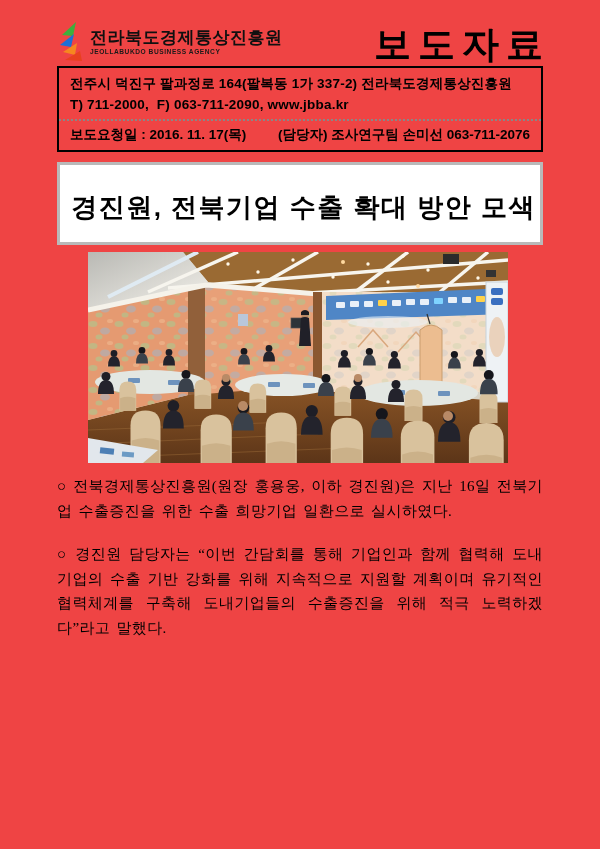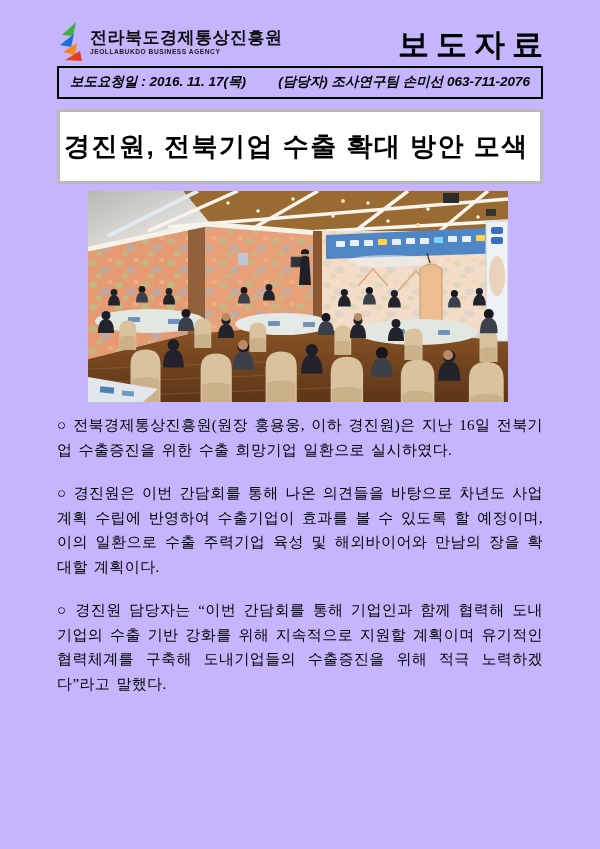--- a/index.html
+++ b/index.html
@@ -1,35 +1,35 @@
 <!DOCTYPE html>
 <html><head>
 <meta charset="utf-8">
 <style>
   html,body{margin:0;padding:0;background:#ffffff;}
   .page{position:relative;width:600px;height:849px;box-sizing:border-box;
-        padding:14px 57px 0 57px;background:#c4b5fd;overflow:hidden;
+        padding:14px 57px 0 57px;background:#ef4444;overflow:hidden;
         font-family:"Liberation Sans",sans-serif;color:#000;}
   
   .header{display:flex;justify-content:space-between;align-items:flex-end;height:48px;}
   .logo{display:flex;align-items:center;gap:5px;}
   .logo svg{display:block;}
   .logo-ko{font-size:17px;font-weight:bold;letter-spacing:0.5px;color:#101010;line-height:19px;}
   .logo-en{font-size:6.6px;font-weight:bold;letter-spacing:0.55px;color:#1a1a1a;margin-top:1px;}
-  .doc-type{font-size:31px;font-weight:900;letter-spacing:7px;margin-right:-7px;line-height:34px;}
+  .doc-type{font-size:37px;font-weight:900;letter-spacing:7px;margin-right:-7px;line-height:34px;}
   
   .info-box{margin-top:4px;border:2px solid #000;}
   .addr{padding:5px 11px 4px 11px;border-bottom:2px dotted #888;}
   .addr div{font-size:13.5px;font-weight:bold;line-height:21px;letter-spacing:0.2px;}
   .pre{white-space:pre-wrap;}
   .req{display:flex;justify-content:space-between;padding:5px 11px 6px 11px;
-       font-size:13.5px;font-weight:bold;font-style:italic;}
+       font-size:13.5px;font-weight:bold;}
   
   .title-box{margin-top:10px;border:3px solid #b9b9b9;background:#fff;
-             padding:20px 4px 21px 4px;text-align:left;}
+             padding:28px 4px 21px 4px;text-align:right;}
   .headline{font-size:26px;font-weight:800;letter-spacing:1.5px;line-height:28px;}
   
   .photo-wrap{margin:7px 0 0 31px;width:420px;height:211px;}
   .photo-wrap svg{display:block;}
   
   .body-text{margin-top:11px;font-family:"Liberation Serif",serif;
              font-size:15px;line-height:24.5px;text-align:justify;
              word-break:break-all;letter-spacing:0.4px;word-spacing:2px;}
   .body-text p{margin:0 0 19px 0;}
 </style>
@@ -48,20 +48,24 @@
       </svg>
       <div class="logo-text">
         <div class="logo-ko">전라북도경제통상진흥원</div>
         <div class="logo-en">JEOLLABUKDO BUSINESS AGENCY</div>
       </div>
     </div>
     <div class="doc-type">보도자료</div>
   </div>
 
   <div class="info-box">
+    <div class="addr">
+      <div>전주시 덕진구 팔과정로 164(팔복동 1가 337-2) 전라북도경제통상진흥원</div>
+      <div class="pre">T) 711-2000,  F) 063-711-2090, www.jbba.kr</div>
+    </div>
     <div class="req">
       <span>보도요청일 : 2016. 11. 17(목)</span>
       <span>(담당자) 조사연구팀 손미선 063-711-2076</span>
     </div>
   </div>
 
   <div class="title-box">
     <div class="headline">경진원, 전북기업 수출 확대 방안 모색</div>
   </div>
 
@@ -255,17 +259,16 @@
       <g>
         <polygon points="0,186 70,198 55,211 0,211" fill="#e2e7ec"></polygon>
         <rect x="12" y="196" width="14" height="6" fill="#4d7fb5" transform="rotate(6 19 199)"></rect>
         <rect x="34" y="200" width="12" height="5" fill="#6c9ac4" transform="rotate(4 40 202)"></rect>
       </g>
     </svg>
   </div>
 
   <div class="body-text">
     <p>○ 전북경제통상진흥원(원장 홍용웅, 이하 경진원)은 지난 16일 전북기업 수출증진을 위한 수출 희망기업 일환으로 실시하였다.</p>
-    <p>○ 경진원은 이번 간담회를 통해 나온 의견들을 바탕으로 차년도 사업계획 수립에 반영하여 수출기업이 효과를 볼 수 있도록 할 예정이며, 이의 일환으로 수출 주력기업 육성 및 해외바이어와 만남의 장을 확대할 계획이다.</p>
     <p>○ 경진원 담당자는 “이번 간담회를 통해 기업인과 함께 협력해 도내기업의 수출 기반 강화를 위해 지속적으로 지원할 계획이며 유기적인 협력체계를 구축해 도내기업들의 수출증진을 위해 적극 노력하겠다”라고 말했다.</p>
   </div>
 
 </div>
 
 </body></html>

